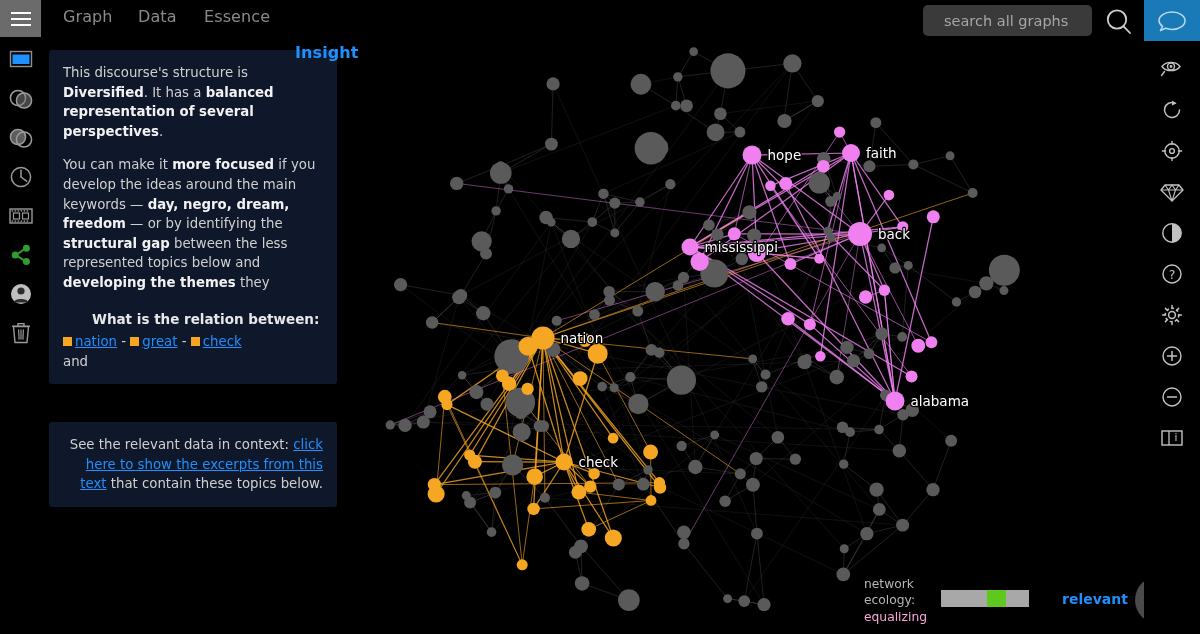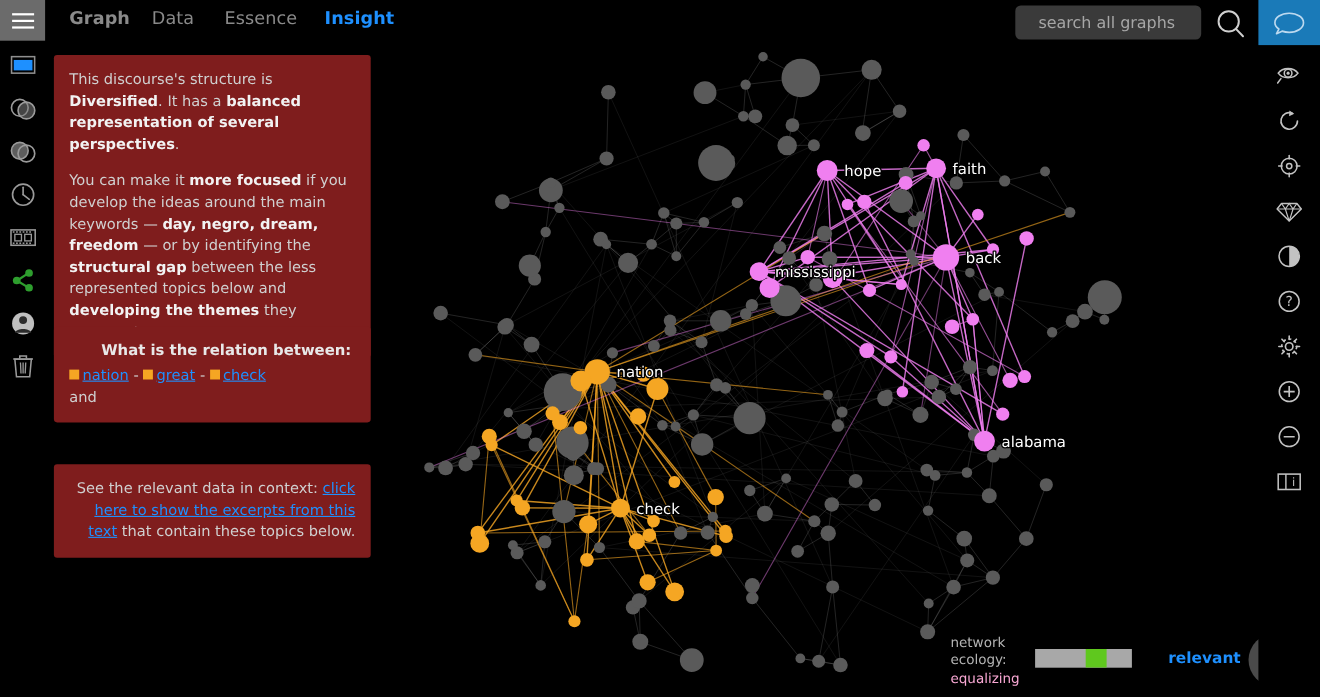--- a/index.html
+++ b/index.html
@@ -18,22 +18,22 @@
   #menu-btn {
     position: absolute; left: 0; top: 0; width: 41px; height: 37px;
     background: #6b6b6b; display: flex; flex-direction: column;
     align-items: center; justify-content: center; gap: 4px; cursor: pointer;
   }
   #menu-btn i { display: block; width: 20px; height: 2px; background: #fff; }
   .navtab {
     position: absolute; top: 5px; font-size: 16px; color: #8a8a8a;
     cursor: pointer; letter-spacing: .1px; padding: 2px 4px;
   }
-  .navtab.active { color: #1e90ff; font-weight: bold; }
-  #tab-graph { left: 59px; font-weight: bold; }
+  .navtab.active { color: #1e90ff; font-weight: bold; margin-top: 36px; }
+  #tab-graph { left: 59px; }
   #tab-data { left: 134px; }
   #tab-essence { left: 200px; }
   #tab-insight { left: 291px; }
 
   #search-box {
     position: absolute; left: 923px; top: 5px; width: 169px; height: 31px;
     background: #3a3a3a; border: none; border-radius: 5px; color: #0ea5e9;
     font-size: 14.5px; padding: 0 21px; outline: none;
     font-family: "DejaVu Sans", "Liberation Sans", sans-serif;
   }
@@ -59,21 +59,21 @@
   
   #right-rail {
     position: absolute; right: 0; top: 41px; width: 56px; height: 593px;
     background: #000; z-index: 30; padding-top: 7px;
   }
   #right-rail .rail-item { width: 56px; height: 41px; }
 
   
   .panel {
     position: absolute; left: 49px; width: 288px;
-    background: #7f1d1d; border-radius: 3px; padding: 13px 14px;
+    background: #0f172a; border-radius: 3px; padding: 13px 14px;
     color: #d0d0d0; font-size: 13.3px; line-height: 19.6px; z-index: 20;
   }
   #panel-summary { top: 50px; }
   #panel-relation { top: 297px; }
   #panel-context  { top: 422px; text-align: right; }
   .panel b { color: #f2f2f2; font-weight: bold; }
   .panel .pgap { height: 14px; }
   .panel a { color: #1e90ff; text-decoration: underline; cursor: pointer; }
   .rel-title { font-weight: bold; color: #e8e8e8; font-size: 13.5px; display: block; margin-bottom: 2px; margin-left: 29px; }
   .rel-line { display: block; white-space: nowrap; line-height: 20px; }

